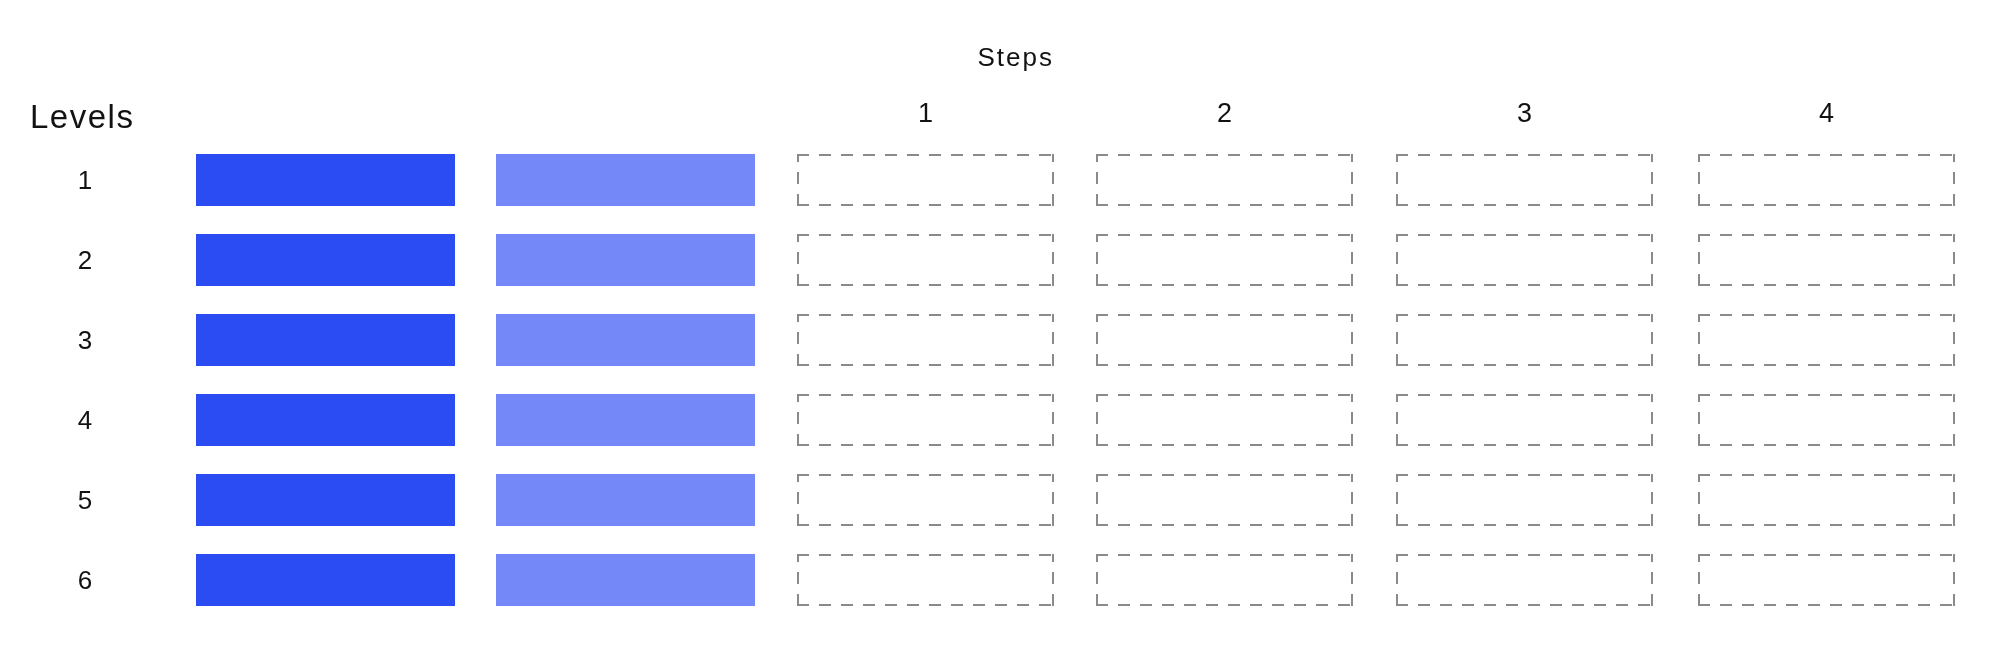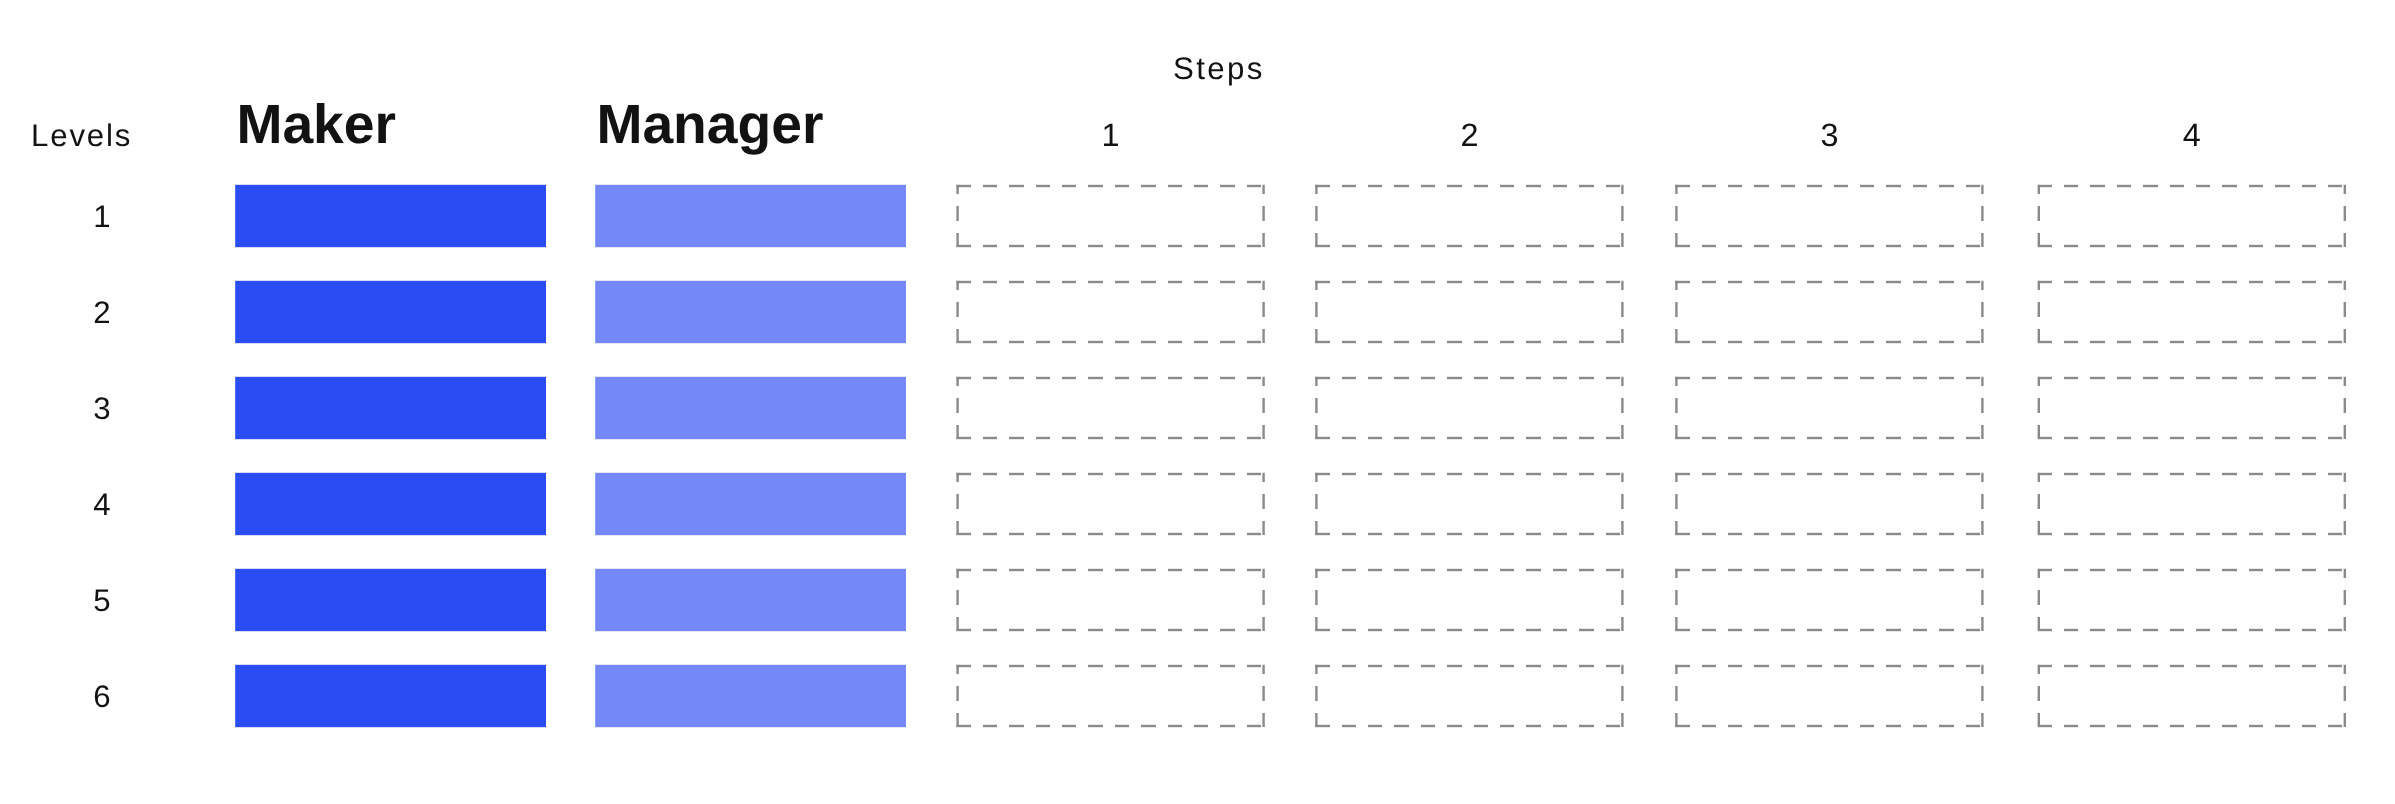--- a/index.html
+++ b/index.html
@@ -8,22 +8,22 @@
     width: 1996px;
     height: 670px;
     background: #ffffff;
     font-family: "Liberation Sans", sans-serif;
     color: var(--text, #121212);
     overflow: hidden;
   }
   
   .hdr { position: absolute; line-height: 1; white-space: nowrap; }
   .levels-label {
-    left: 12px; width: 112px; top: 100px;
-    font-size: 26px; letter-spacing: 1.5px; text-align: center;
+    left: 30px; width: 112px; top: 100px;
+    font-size: 33px; letter-spacing: 1.5px; text-align: left;
   }
   .big-hdr { top: 80px; font-size: 46px; font-weight: bold; letter-spacing: 0px; }
   .maker-hdr   { left: 197px; }
   .manager-hdr { left: 497px; }
   .steps-label {
     left: 797px; width: 257px; top: 44px;
     font-size: 26px; letter-spacing: 2px; text-align: right;
   }
   .step-num {
     top: 100px; width: 257px; text-align: center; font-size: 27px;
@@ -58,22 +58,20 @@
     background-size: 100% 2px, 100% 2px, 2px 100%, 2px 100%;
     background-repeat: no-repeat;
   }
 </style>
 </head>
 <body>
 
 <div class="canvas">
 
   <div class="hdr levels-label">Levels</div>
-  <div class="hdr big-hdr maker-hdr">Maker</div>
-  <div class="hdr big-hdr manager-hdr">Manager</div>
   <div class="hdr steps-label">Steps</div>
   <div class="hdr step-num s1">1</div>
   <div class="hdr step-num s2">2</div>
   <div class="hdr step-num s3">3</div>
   <div class="hdr step-num s4">4</div>
 
   <div class="rows">
 
     <div class="row r1">
       <div class="cell c-label">1</div>

